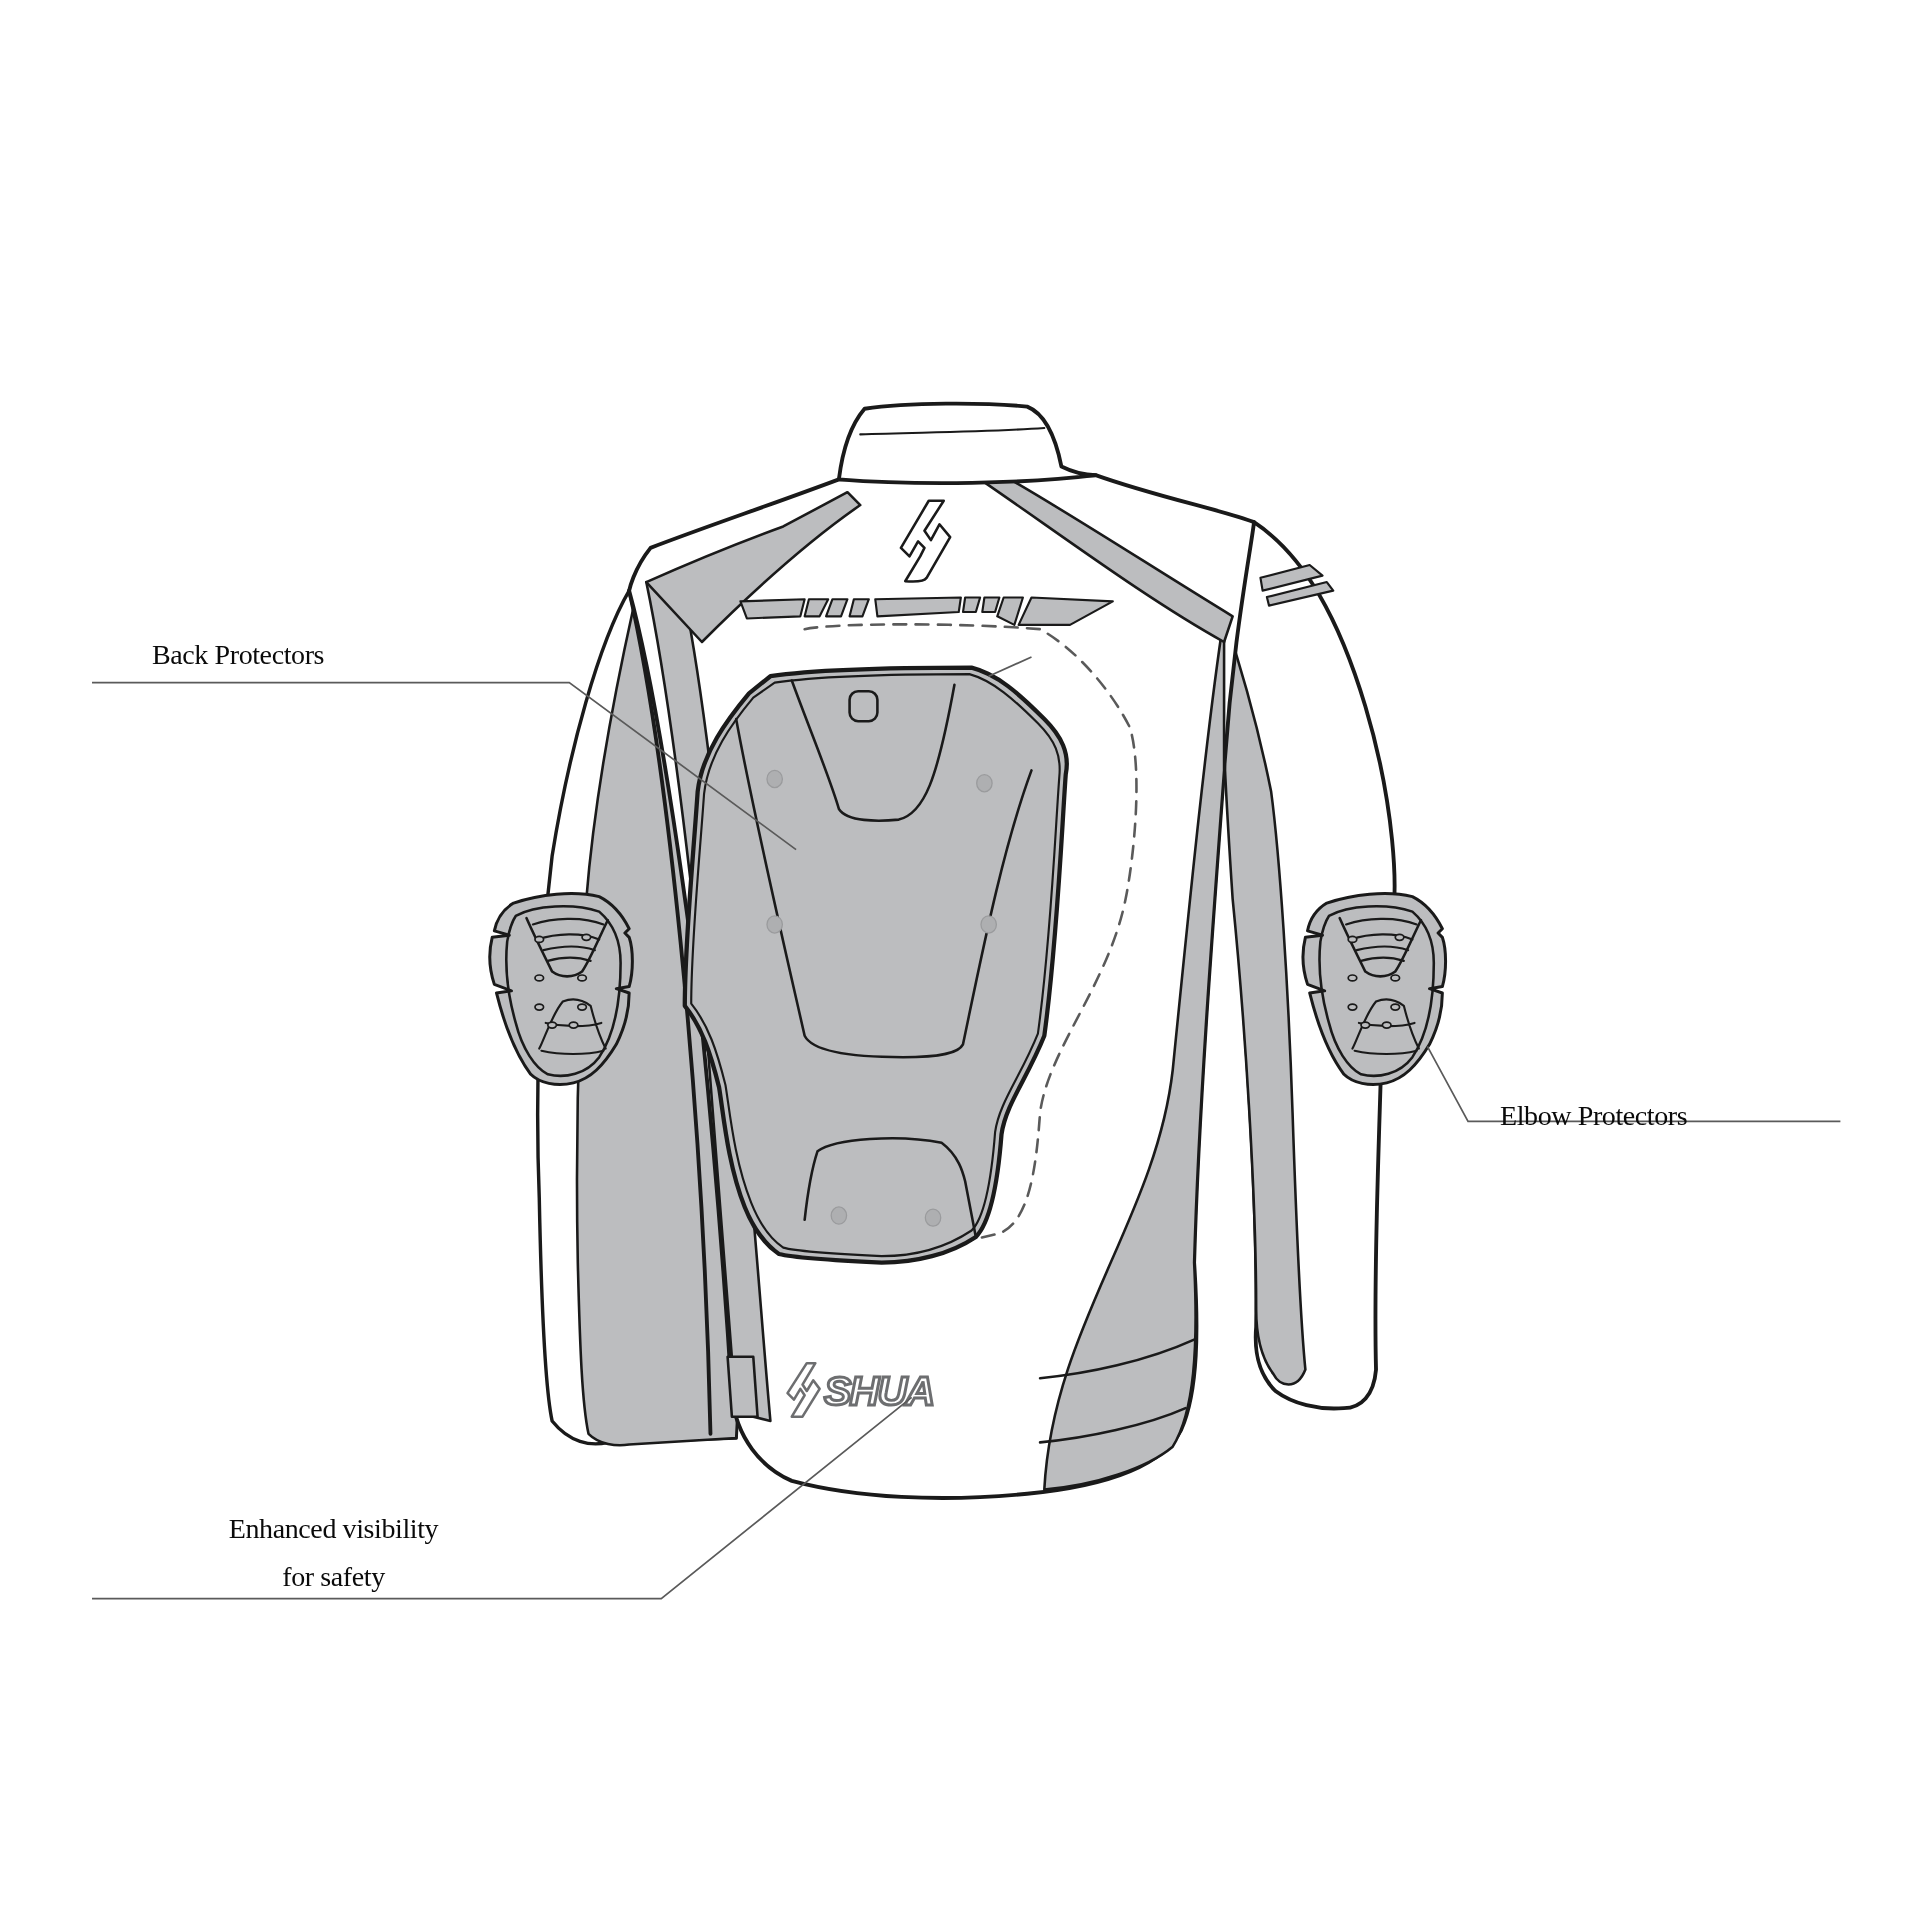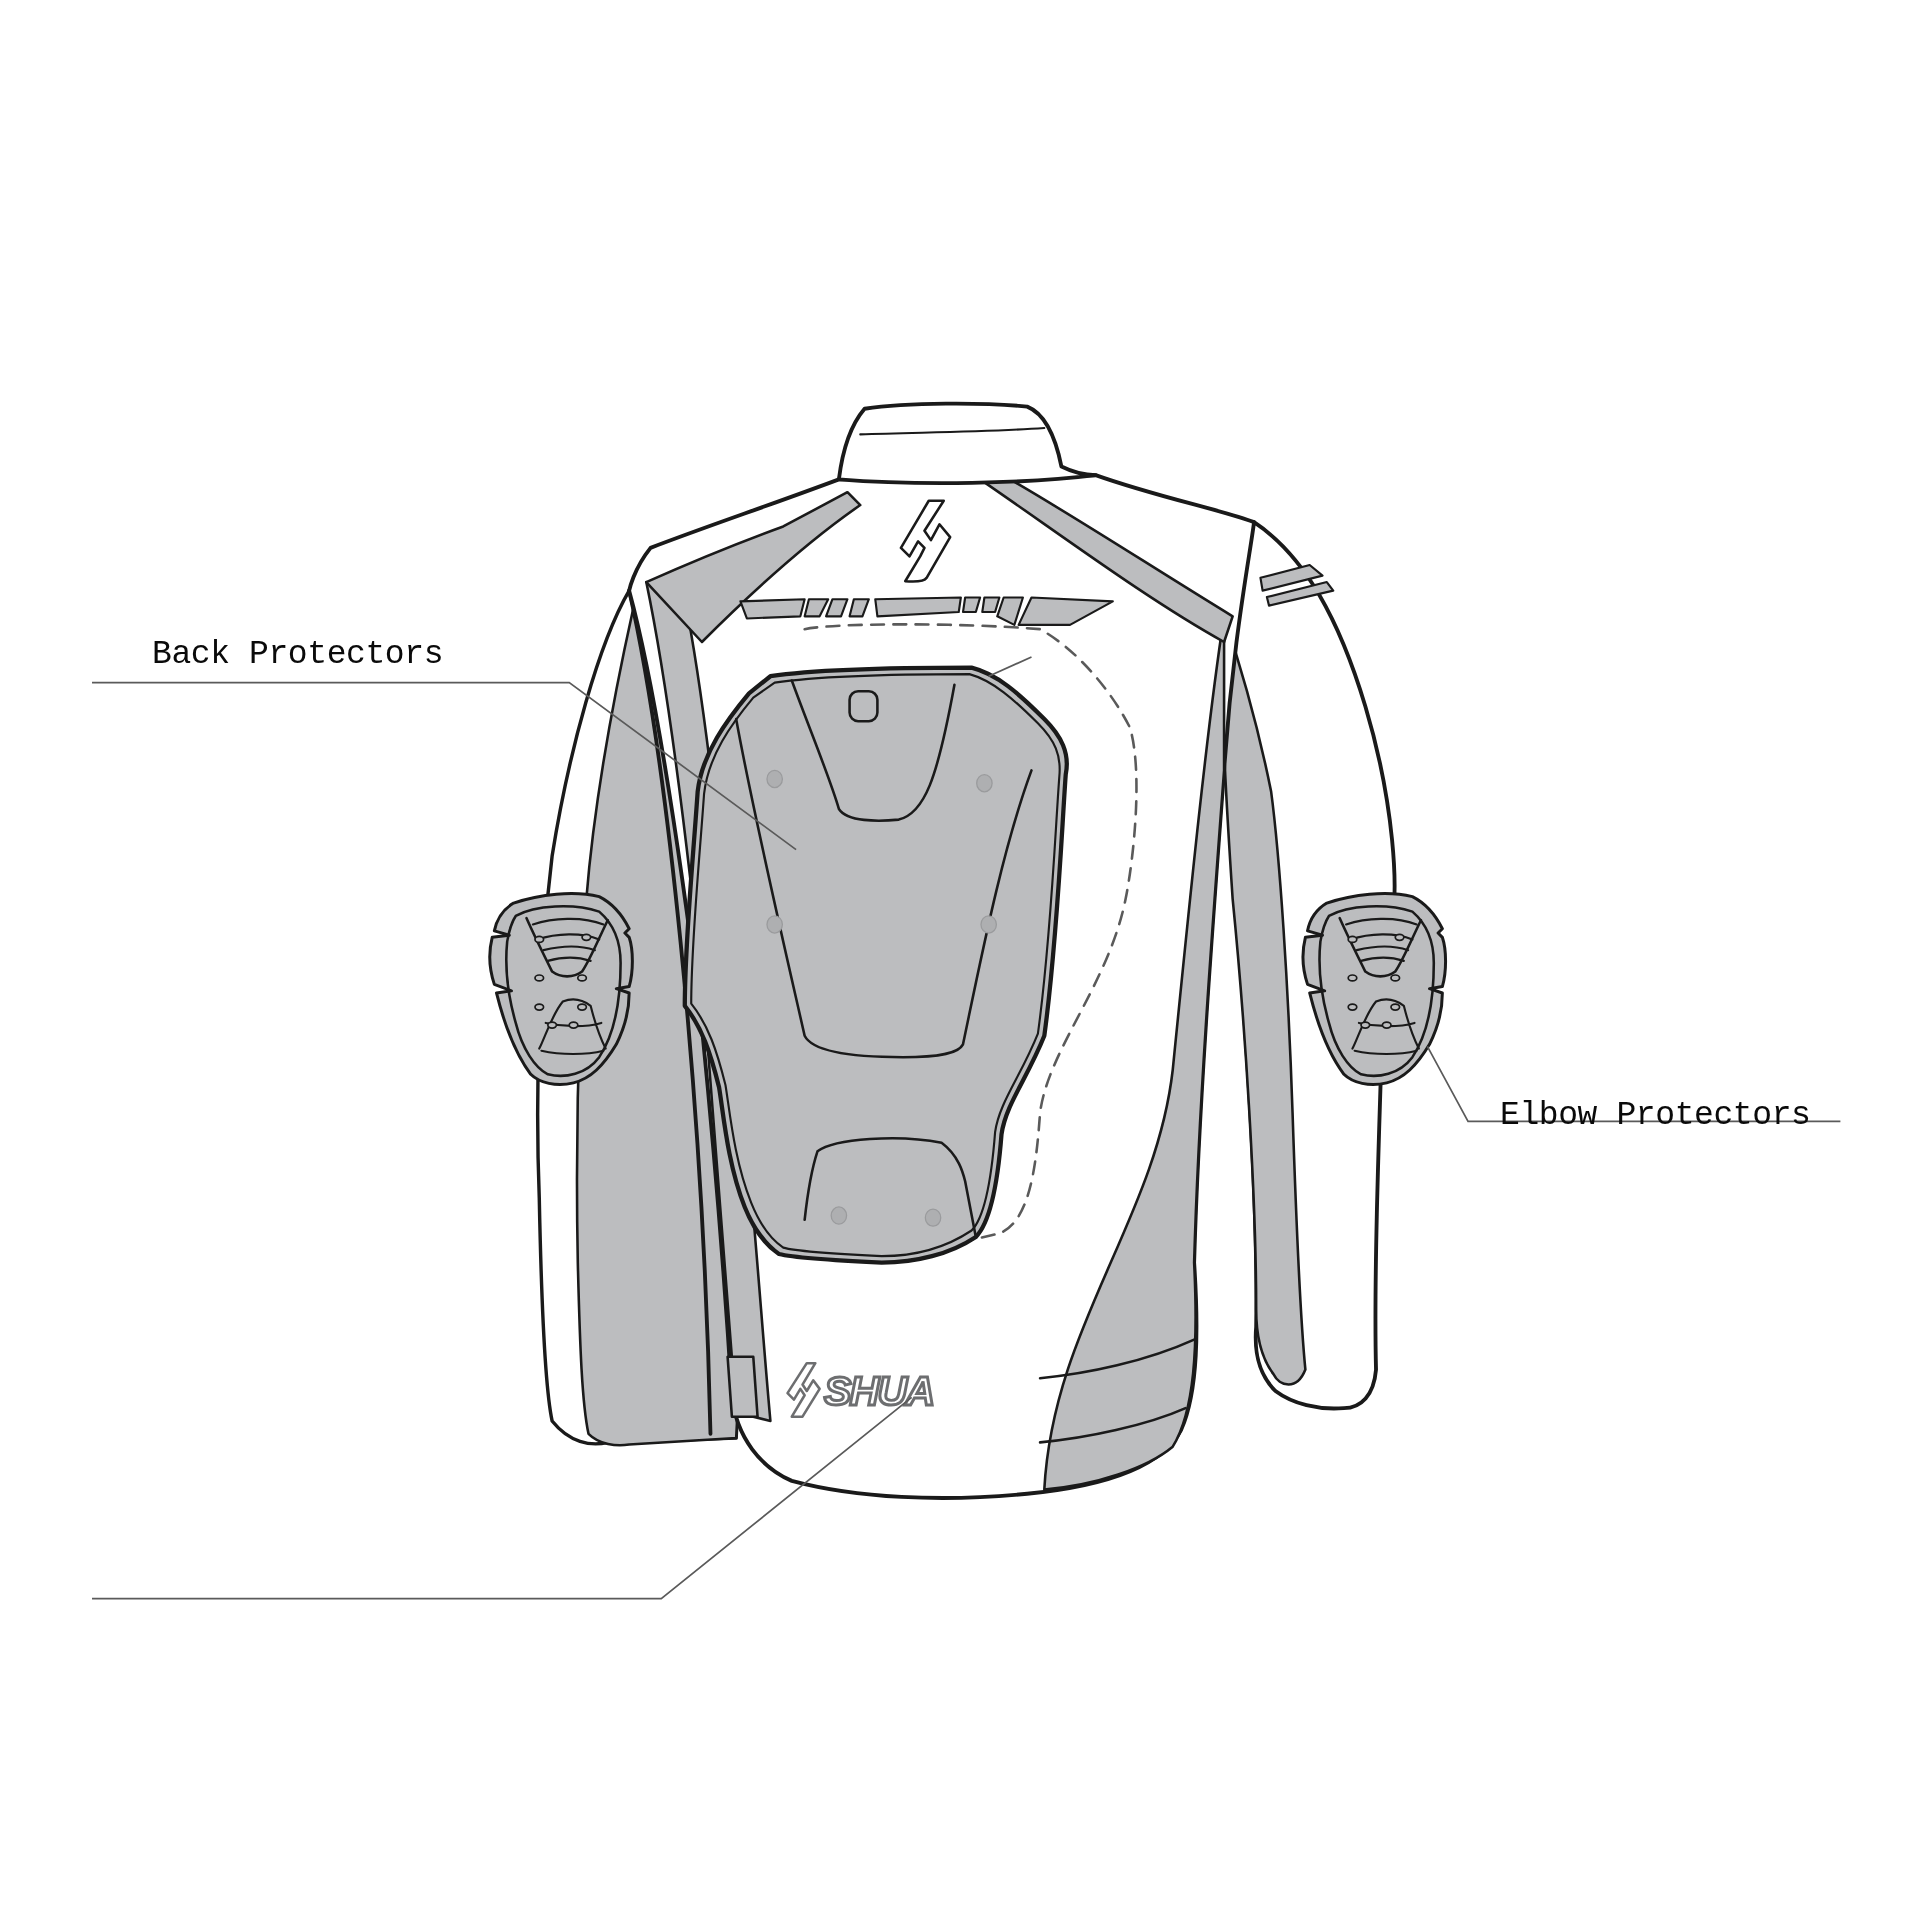--- a/index.html
+++ b/index.html
@@ -1,22 +1,22 @@
 <!DOCTYPE html>
 <html style="font-size:6.8px"><head>
   <meta charset="utf-8">
   <style>
     html, body { margin: 0; padding: 0; background: #ffffff; }
     body { width: 1926px; height: 1926px; position: relative; overflow: hidden; }
     #stage { position: absolute; left: 0; top: 0; width: 1926px; height: 1926px; }
     .label {
       position: absolute;
-      font-family: Liberation Mono, monospace;
+      font-family: Liberation Serif, serif;
       color: #0a0a0a;
-      font-size: 33px;
+      font-size: 28px;
       line-height: 48px;
       letter-spacing: -0.4px;
       white-space: nowrap;
     }
     .label.center { text-align: center; }
   </style>
 </head>
 <body>
 
 <div id="stage">
@@ -140,14 +140,18 @@
       <polyline points="4300,2620 3430,2620 3335,2445"></polyline>
       <polyline points="215,3735 1545,3735 2130,3265"></polyline>
     </g>
   </svg>
 
   
   <div class="label" style="left:152px; top:631px;">Back Protectors</div>
 
   <div class="label" style="left:1500px; top:1074px;margin-top:18px;">Elbow Protectors</div>
 
+  <div class="label center" style="left:141px; top:1505px; width:385px;">
+    <div>Enhanced visibility</div>
+    <div>for safety</div>
+  </div>
 </div>
 
 
 </body></html>

